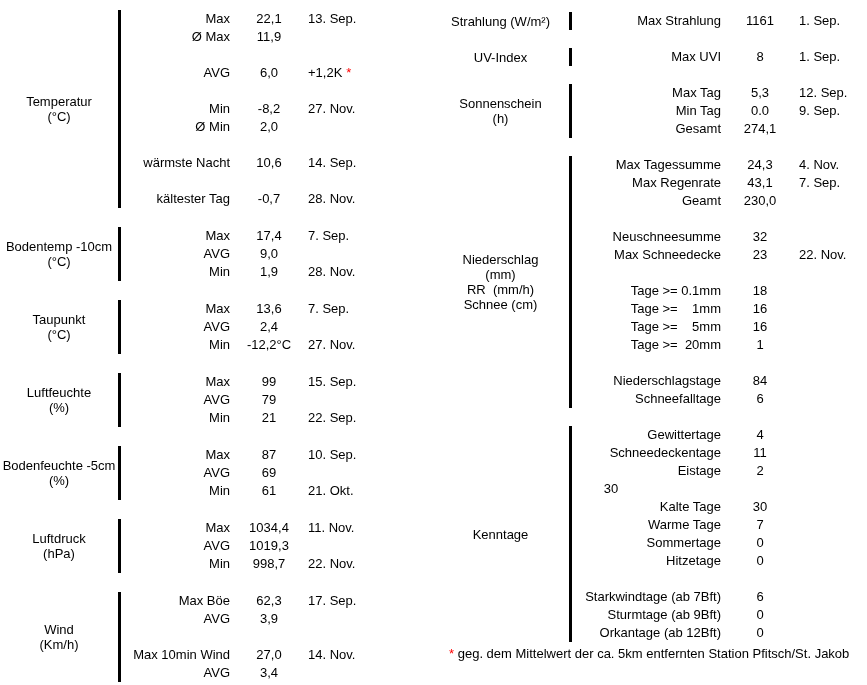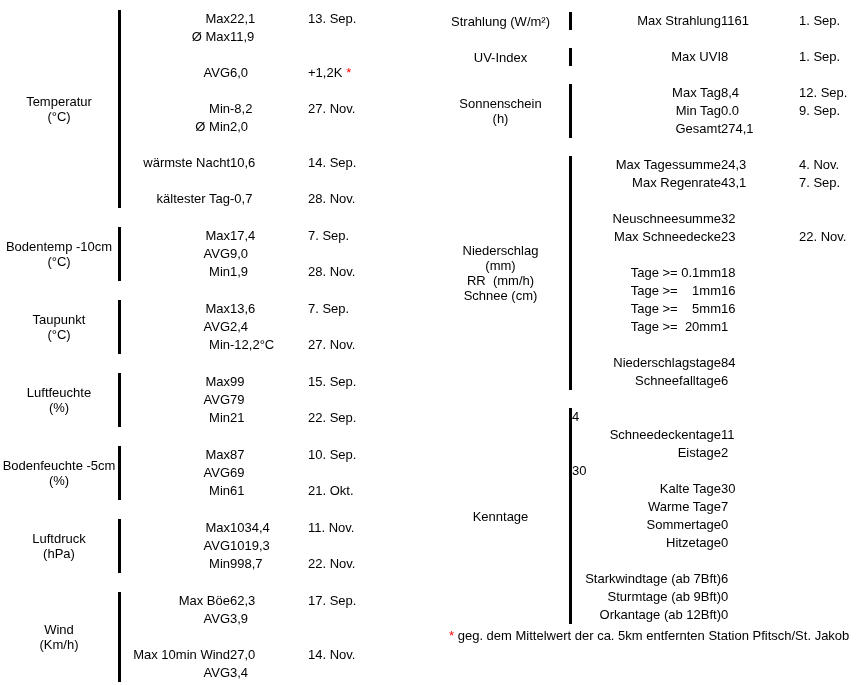--- a/index.html
+++ b/index.html
@@ -26,21 +26,21 @@
   #left-col  .glabel { width:118px; }
   #right-col .glabel { width:137px; }
 
   .gbar { width:3px; background:#000000; }
 
   .grows { flex:1; display:flex; flex-direction:column; justify-content:center; }
   .block + .block { margin-top:18px; }
 
   .row { display:flex; height:18px; line-height:18px; white-space:pre; }
   .rlabel { text-align:right; }
-  .rvalue { text-align:left; }
+  .rvalue { text-align:center; }
   .rdate  { text-align:left; }
   #left-col  .rlabel { width:109px; }
   #left-col  .rvalue { width:78px; }
   #left-col  .rdate  { width:69px; }
   #right-col .rlabel { width:149px; }
   #right-col .rvalue { width:78px; }
   #right-col .rdate  { width:62px; }
 
   .star { color:#ff0000; }
   .rdate .star { margin-left:4px; }
@@ -191,38 +191,39 @@
       </div>
     </div>
     <div class="group">
       <div class="glabel">
         <div class="glabel-line">Sonnenschein</div>
         <div class="glabel-line">(h)</div>
       </div>
       <div class="gbar"></div>
       <div class="grows">
         <div class="block">
-          <div class="row"><span class="rlabel">Max Tag</span><span class="rvalue">8,4</span><span class="rdate">12. Sep.</span></div>
+          <div class="row"><span class="rlabel">Max Tag</span><span class="rvalue">5,3</span><span class="rdate">12. Sep.</span></div>
           <div class="row"><span class="rlabel">Min Tag</span><span class="rvalue">0.0</span><span class="rdate">9. Sep.</span></div>
           <div class="row"><span class="rlabel">Gesamt</span><span class="rvalue">274,1</span><span class="rdate"></span></div>
         </div>
       </div>
     </div>
     <div class="group">
       <div class="glabel">
         <div class="glabel-line">Niederschlag</div>
         <div class="glabel-line">(mm)</div>
         <div class="glabel-line">RR&nbsp;&nbsp;(mm/h)</div>
         <div class="glabel-line">Schnee (cm)</div>
       </div>
       <div class="gbar"></div>
       <div class="grows">
         <div class="block">
           <div class="row"><span class="rlabel">Max Tagessumme</span><span class="rvalue">24,3</span><span class="rdate">4. Nov.</span></div>
           <div class="row"><span class="rlabel">Max Regenrate</span><span class="rvalue">43,1</span><span class="rdate">7. Sep.</span></div>
+          <div class="row"><span class="rlabel">Geamt</span><span class="rvalue">230,0</span><span class="rdate"></span></div>
         </div>
         <div class="block">
           <div class="row"><span class="rlabel">Neuschneesumme</span><span class="rvalue">32</span><span class="rdate"></span></div>
           <div class="row"><span class="rlabel">Max Schneedecke</span><span class="rvalue">23</span><span class="rdate">22. Nov.</span></div>
         </div>
         <div class="block">
           <div class="row"><span class="rlabel">Tage &gt;= 0.1mm</span><span class="rvalue">18</span><span class="rdate"></span></div>
           <div class="row"><span class="rlabel">Tage &gt;=&nbsp;&nbsp;&nbsp;&nbsp;1mm</span><span class="rvalue">16</span><span class="rdate"></span></div>
           <div class="row"><span class="rlabel">Tage &gt;=&nbsp;&nbsp;&nbsp;&nbsp;5mm</span><span class="rvalue">16</span><span class="rdate"></span></div>
           <div class="row"><span class="rlabel">Tage &gt;=&nbsp;&nbsp;20mm</span><span class="rvalue">1</span><span class="rdate"></span></div>
@@ -233,21 +234,21 @@
         </div>
       </div>
     </div>
     <div class="group">
       <div class="glabel">
         <div class="glabel-line">Kenntage</div>
       </div>
       <div class="gbar"></div>
       <div class="grows">
         <div class="block">
-          <div class="row"><span class="rvalue">4</span><span class="rdate"></span></div>
+          <div class="row"><span class="rlabel">Gewittertage</span><span class="rvalue">4</span><span class="rdate"></span></div>
           <div class="row"><span class="rlabel">Schneedeckentage</span><span class="rvalue">11</span><span class="rdate"></span></div>
           <div class="row"><span class="rlabel">Eistage</span><span class="rvalue">2</span><span class="rdate"></span></div>
           <div class="row"><span class="rvalue">30</span><span class="rdate"></span></div>
           <div class="row"><span class="rlabel">Kalte Tage</span><span class="rvalue">30</span><span class="rdate"></span></div>
           <div class="row"><span class="rlabel">Warme Tage</span><span class="rvalue">7</span><span class="rdate"></span></div>
           <div class="row"><span class="rlabel">Sommertage</span><span class="rvalue">0</span><span class="rdate"></span></div>
           <div class="row"><span class="rlabel">Hitzetage</span><span class="rvalue">0</span><span class="rdate"></span></div>
         </div>
         <div class="block">
           <div class="row"><span class="rlabel">Starkwindtage (ab 7Bft)</span><span class="rvalue">6</span><span class="rdate"></span></div>

